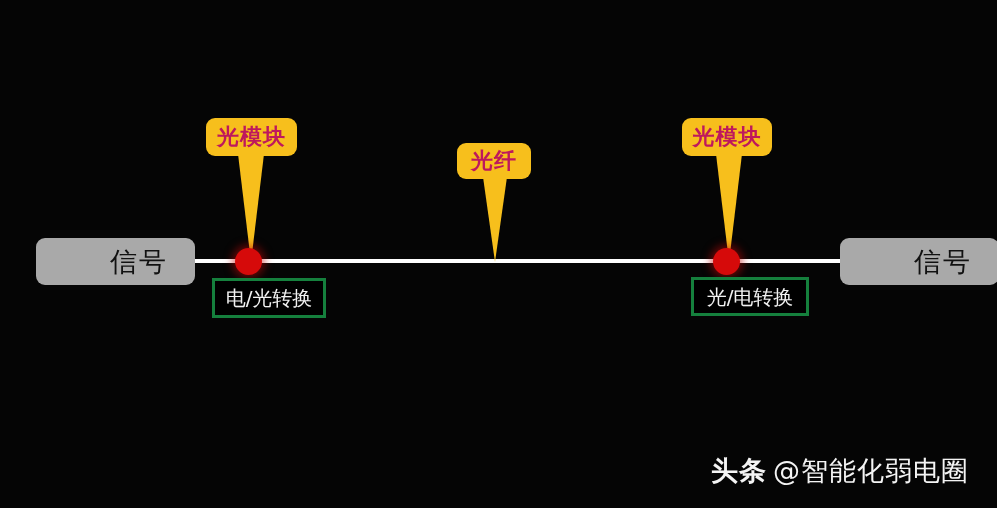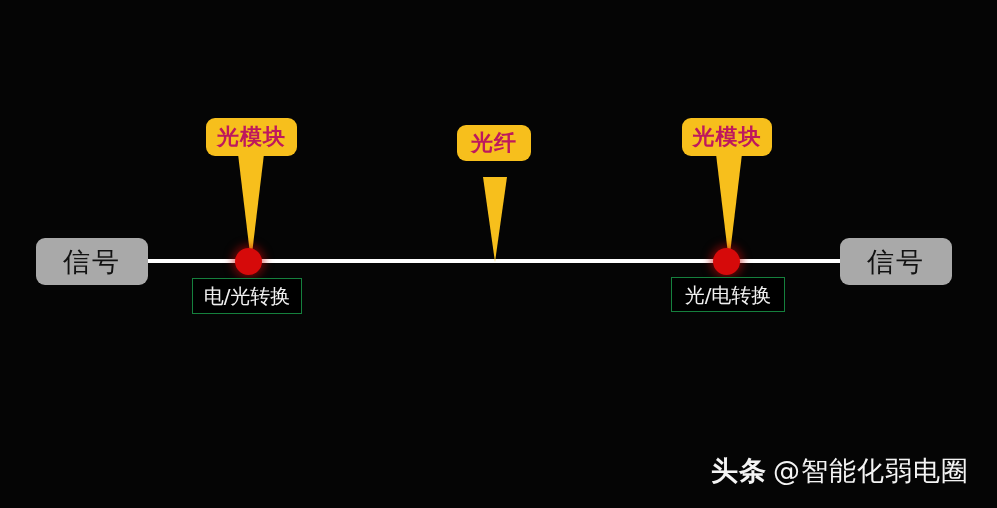--- a/index.html
+++ b/index.html
@@ -37,41 +37,42 @@
     height: 47px;
     background: #a9a9a9;
     border-radius: 9px;
     display: flex;
     align-items: center;
     justify-content: center;
     color: #111111;
     font-size: 27px;
     letter-spacing: 2px;
     line-height: 1;
+    padding-left: 47px;
   }
   .signal-box.left  { left: 36px; }
   .signal-box.right { left: 840px; }
 
   
   .callout-box {
     position: absolute;
     background: #f7bf1c;
     border-radius: 9px;
     color: #be185d;
     font-size: 22px;
     font-weight: bold;
     letter-spacing: 1px;
     display: flex;
     align-items: center;
     justify-content: center;
     line-height: 1;
     z-index: 3;
   }
   .callout-box.module-left  { left: 206px; top: 118px; width: 91px; height: 38px; }
-  .callout-box.fiber        { left: 457px; top: 125px; width: 74px; height: 36px; }
+  .callout-box.fiber        { left: 457px; top: 143px; width: 74px; height: 36px; }
   .callout-box.module-right { left: 682px; top: 118px; width: 90px; height: 38px; }
 
   
   .pointer {
     position: absolute;
     z-index: 2;
   }
   .pointer svg { display: block; }
 
   
@@ -83,29 +84,30 @@
     background: #d60a0a;
     box-shadow: 0 0 9px 3px rgba(190, 10, 10, 0.55);
     z-index: 4;
   }
   .node-dot.left  { left: 235px; top: 248px; }
   .node-dot.right { left: 713px; top: 248px; }
 
   
   .caption-box {
     position: absolute;
-    border: 1px solid #15803d;
+    border: 3px solid #15803d;
     background: #000000;
     color: #f2f2f2;
     font-size: 20px;
     display: flex;
     align-items: center;
     justify-content: center;
     line-height: 1;
     z-index: 5;
+    margin-left: 20px;
   }
   .caption-box.left  { left: 192px; top: 278px; width: 108px; height: 34px; }
   .caption-box.right { left: 671px; top: 277px; width: 112px; height: 33px; }
 
   
   .watermark {
     position: absolute;
     right: 28px;
     bottom: 24px;
     color: #f4f4f4;

